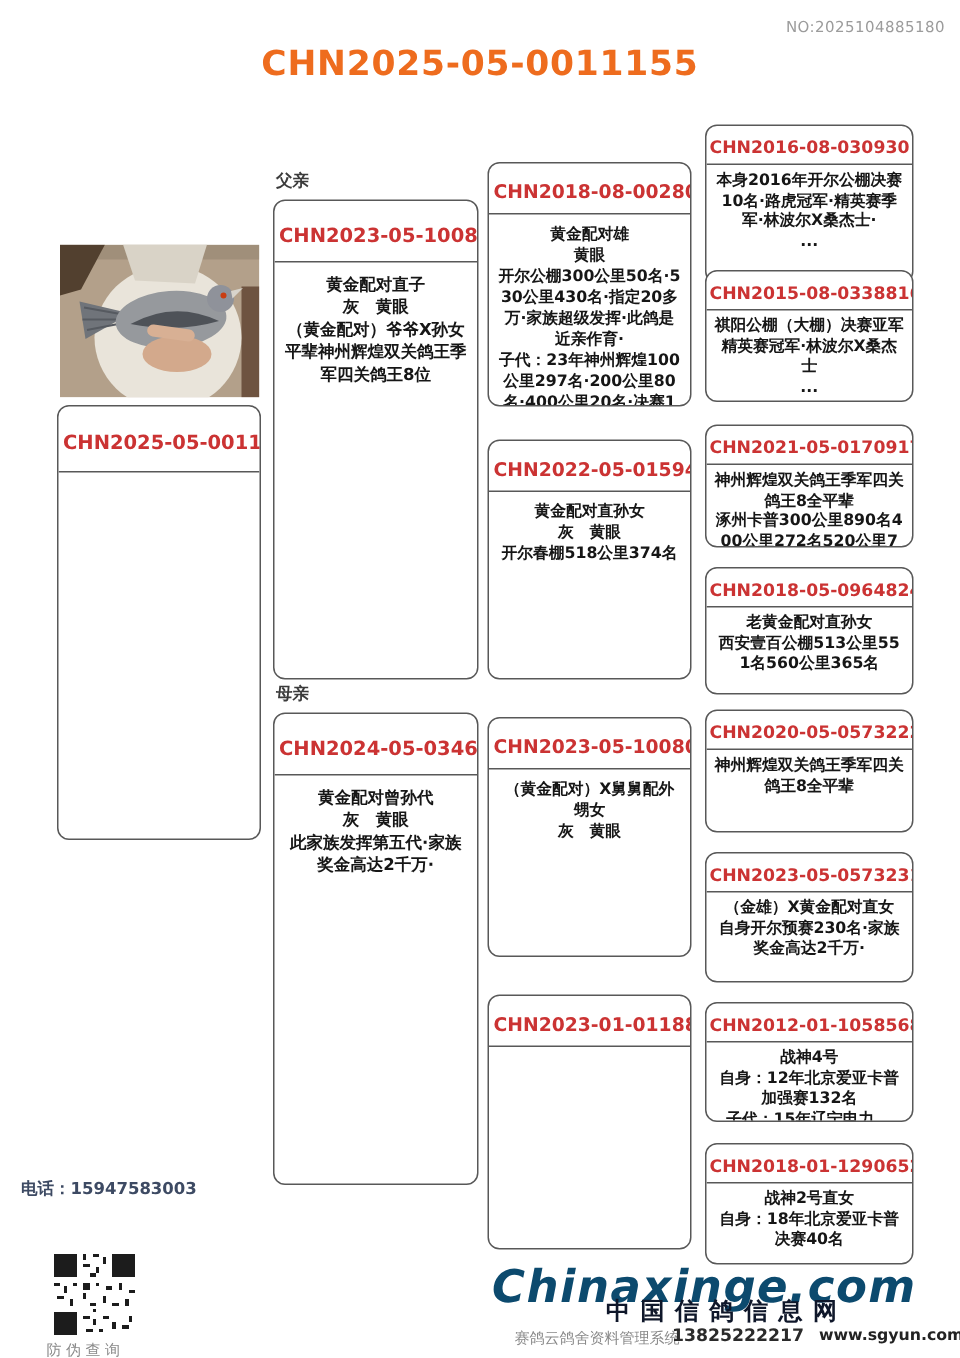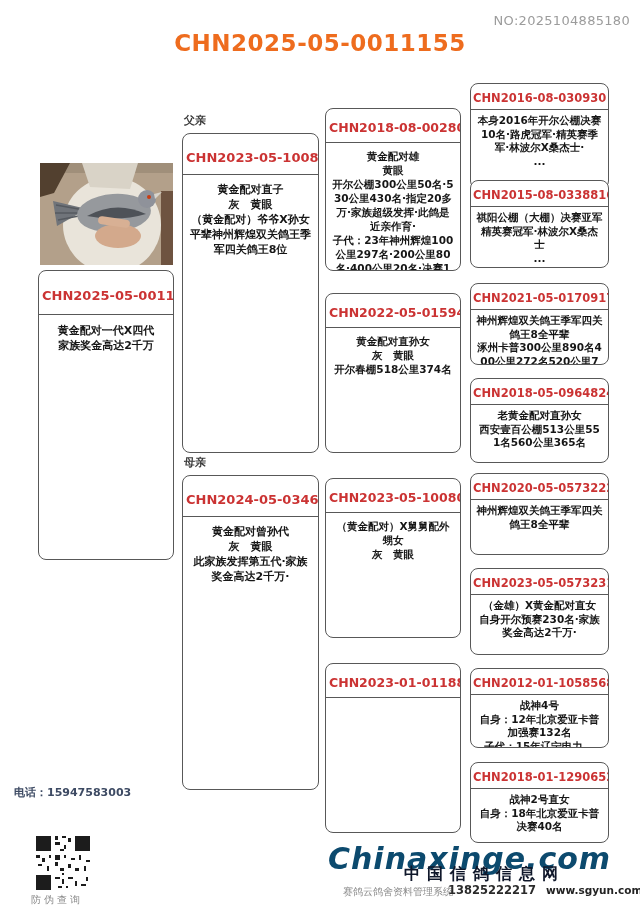--- a/index.html
+++ b/index.html
@@ -1,20 +1,20 @@
 <!DOCTYPE html>
 <html><head>
 <meta charset="utf-8">
 <style>
   html,body{margin:0;padding:0;background:#ffffff;}
   #page{
     position:relative;width:640px;height:905px;background:#ffffff;overflow:hidden;
     font-family:"DejaVu Sans","Liberation Sans",sans-serif;
   }
-  .serial{position:absolute;top:13px;right:10px;font-size:13px;color:#9c9c9c;letter-spacing:.3px;}
+  .serial{position:absolute;top:13px;right:10px;font-size:10px;color:#9c9c9c;letter-spacing:.3px;}
   .title{position:absolute;top:30px;left:0;width:100%;text-align:center;
     font-size:23px;font-weight:800;color:#ee6c1e;letter-spacing:.5px;}
   .photo{position:absolute;left:40px;top:163px;width:133px;height:102px;overflow:hidden;}
   .plabel{position:absolute;font-size:11px;font-weight:600;color:#3b3b3b;}
   .card{position:absolute;background:#fff;border:1.2px solid #585858;border-radius:8px;overflow:hidden;z-index:2;box-sizing:border-box;}
   .ring{color:#cb3333;text-align:center;font-weight:700;border-bottom:1px solid #585858;white-space:nowrap;}
   .body{color:#161616;font-weight:700;white-space:pre-line;word-break:break-all;text-align:center;}
   .card-main .ring{padding:17px 3px 11px;font-size:13px;}
   .card-main .body{padding:8px 8px;font-size:11px;line-height:15px;}
   .card-parent .ring{padding:16px 3px 9px;font-size:13px;}
@@ -58,22 +58,20 @@
       <circle cx="107" cy="36" r="9" fill="#8f929a"></circle>
       <polygon points="114,31 122,29 115,36" fill="#d8d4cc"></polygon>
       <circle cx="109" cy="34" r="2" fill="#c93d12"></circle>
       <ellipse cx="78" cy="73" rx="23" ry="12" fill="#d3a98c"></ellipse>
       <rect x="58" y="55" width="32" height="8" rx="4" fill="#d8b094" transform="rotate(8 74 59)"></rect>
     </svg>
   </div>
 
   <div class="card card-main" style="left:38px;top:270px;width:136px;height:290px;">
     <div class="ring">CHN2025-05-0011155</div>
-    <div class="body">黄金配对一代X四代
-家族奖金高达2千万</div>
   </div>
 
   <div class="plabel" style="left:184px;top:113px;">父亲</div>
   <div class="card card-parent" style="left:182px;top:133px;width:137px;height:320px;">
     <div class="ring">CHN2023-05-1008247</div>
     <div class="body">黄金配对直子
 灰　黄眼
 （黄金配对）爷爷X孙女
 平辈神州辉煌双关鸽王季军四关鸽王8位</div>
   </div>

